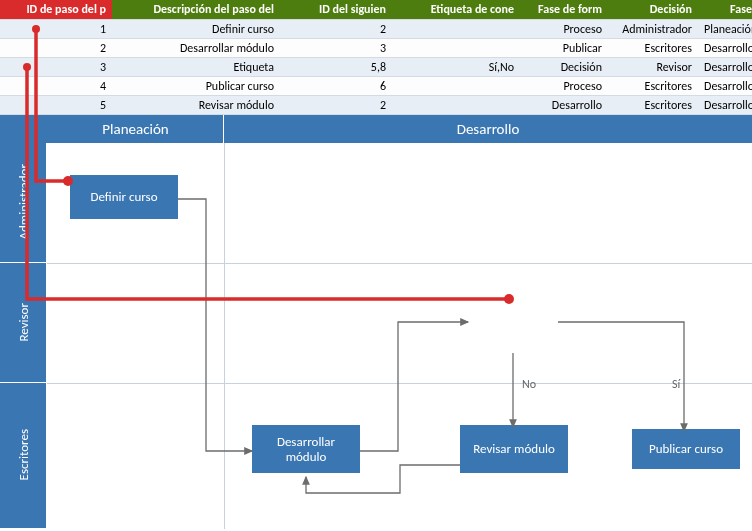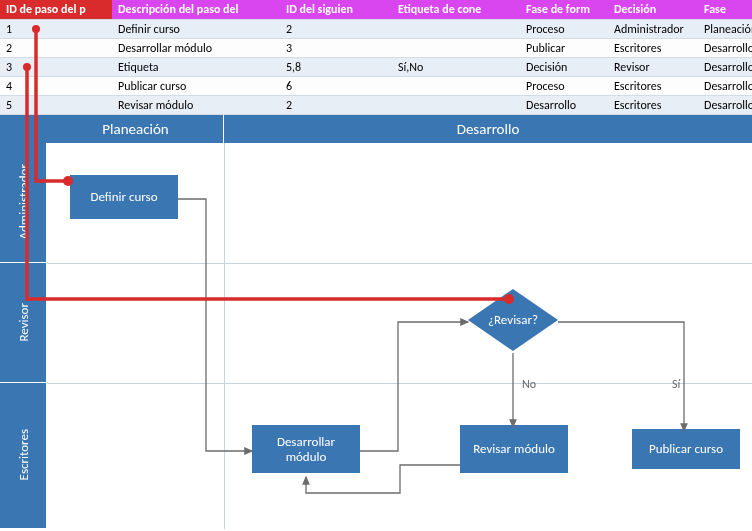--- a/index.html
+++ b/index.html
@@ -1,22 +1,22 @@
 <!DOCTYPE html>
 <html><head>
 <meta charset="utf-8">
 <style>
   * { box-sizing: border-box; margin: 0; padding: 0; }
   body { font-family: "Segoe UI", Calibri, sans-serif; font-size: 12px; background: #fff; width: 752px; }
   .wrap { width: 752px; height: 531px; position: relative; overflow: hidden; }
 
   
   table { border-collapse: collapse; width: 100%; table-layout: fixed; }
-  th, td { text-align: left; padding: 2px 6px; height: 19px; white-space: nowrap; overflow: hidden; border-bottom: 1px solid #d5dbe3; font-weight: 400; }
-  th { background: #d946ef; color: #fff; font-weight: 600; font-size: 12px; }
+  th, td { text-align: right; padding: 2px 6px; height: 19px; white-space: nowrap; overflow: hidden; border-bottom: 1px solid #d5dbe3; font-weight: 400; }
+  th { background: #4d7c0f; color: #fff; font-weight: 600; font-size: 12px; }
   th.hl { background: #d92b2b; }
   tr.odd td { background: #e8eef6; }
   tr.even td { background: #fdfdfd; }
   .col-id { width: 112px; }
   .col-desc { width: 168px; }
   .col-next { width: 112px; }
   .col-conn { width: 128px; }
   .col-form { width: 88px; }
   .col-func { width: 90px; }
   .col-phase { width: 60px; }
@@ -141,26 +141,20 @@
     <div class="lane-label lane-esc">
         <span>Escritores</span>
       </div>
 
     <div class="lane-h lane-h1"></div>
     <div class="lane-h lane-h2"></div>
     <div class="lane-v"></div>
 
     <div class="box" style="left:70px;  top:60px;  width:108px; height:44px;">Definir curso</div>
 
-    <div class="diamond-wrap" style="left:468px; top:174px;">
-      <svg class="diamond-svg" viewBox="0 0 90 62">
-          <polygon points="45,0 90,31 45,62 0,31" fill="#3a76b1"></polygon>
-        </svg>
-      <div class="diamond-text">¿Revisar?</div>
-    </div>
 
     <div class="box" style="left:252px; top:310px; width:108px; height:48px;">Desarrollar módulo</div>
     <div class="box" style="left:460px; top:310px; width:108px; height:48px;">Revisar módulo</div>
     <div class="box" style="left:632px; top:314px; width:108px; height:40px;">Publicar curso</div>
   </div>
 
   <svg class="overlay">
     <defs>
       <marker id="ah" markerWidth="8" markerHeight="8" refX="6" refY="3" orient="auto">
           <path d="M0,0 L7,3 L0,6 Z" class="ahead"></path>

